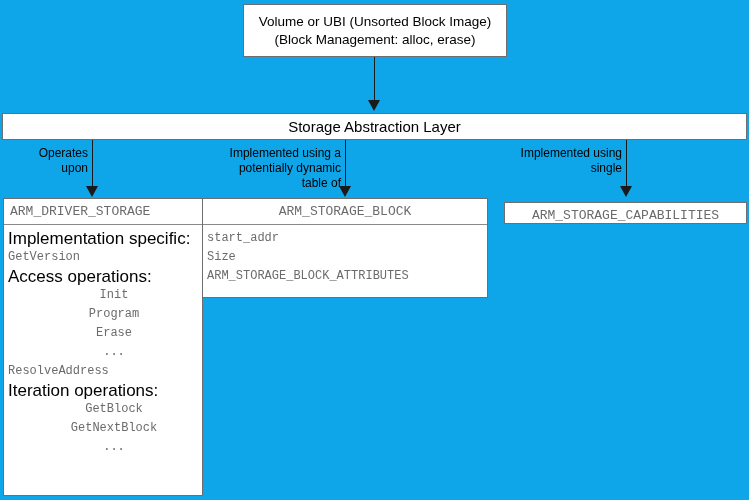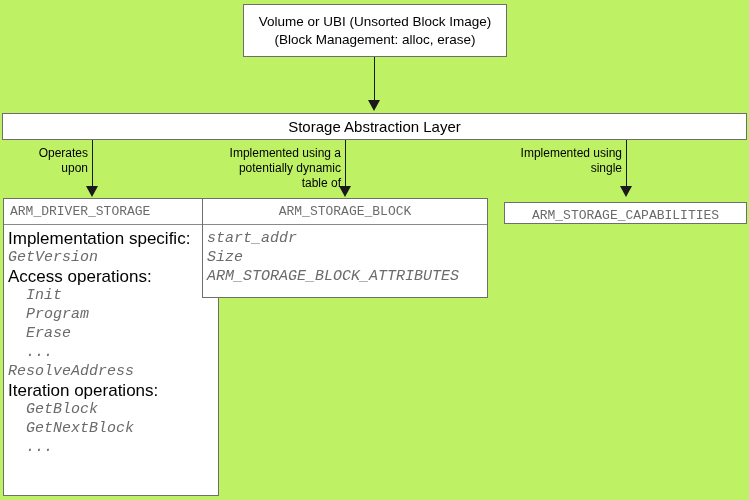--- a/index.html
+++ b/index.html
@@ -5,21 +5,21 @@
 <style>
   html, body {
     margin: 0;
     padding: 0;
     background: #ffffff;
   }
   #canvas {
     position: relative;
     width: 749px;
     height: 500px;
-    background: #bef264;
+    background: #0ea5e9;
     overflow: hidden;
     font-family: "Liberation Sans", sans-serif;
     color: #000000;
   }
 
   
   .box {
     position: absolute;
     box-sizing: border-box;
     border: 1px solid #6e6e6e;
@@ -107,40 +107,39 @@
   .class-header.center { text-align: center; }
   .class-header.left   { text-align: left; padding-left: 6px; }
   .class-header.solo   { border-bottom: none; }
 
   .class-body {
     flex: 1 1 auto;
     padding: 4px 0 0 0;
   }
   .field {
     font-family: "Liberation Mono", "DejaVu Sans Mono", monospace;
-    font-size: 15px;
+    font-size: 12px;
     line-height: 19px;
     color: #6b6b6b;
     white-space: nowrap;
     padding-left: 4px;
-    font-style: italic;
-  }
-  .field.indent { padding-left: 22px; }
+  }
+  .field.indent { padding-left: 22px; text-align: center; }
   .section {
     font-family: "Liberation Sans", sans-serif;
     font-size: 17px;
     line-height: 19px;
     color: #000000;
     white-space: nowrap;
     padding-left: 4px;
   }
 
   
   #driver-storage-box {
-    left: 3px;  top: 198px;  width: 216px; height: 298px;
+    left: 3px;  top: 198px;  width: 200px; height: 298px;
   }
   #storage-block-box {
     left: 202px; top: 198px; width: 286px; height: 100px;
   }
   #storage-capabilities-box {
     left: 504px; top: 202px; width: 243px; height: 22px;
   }
 </style>
 </head>
 <body>

